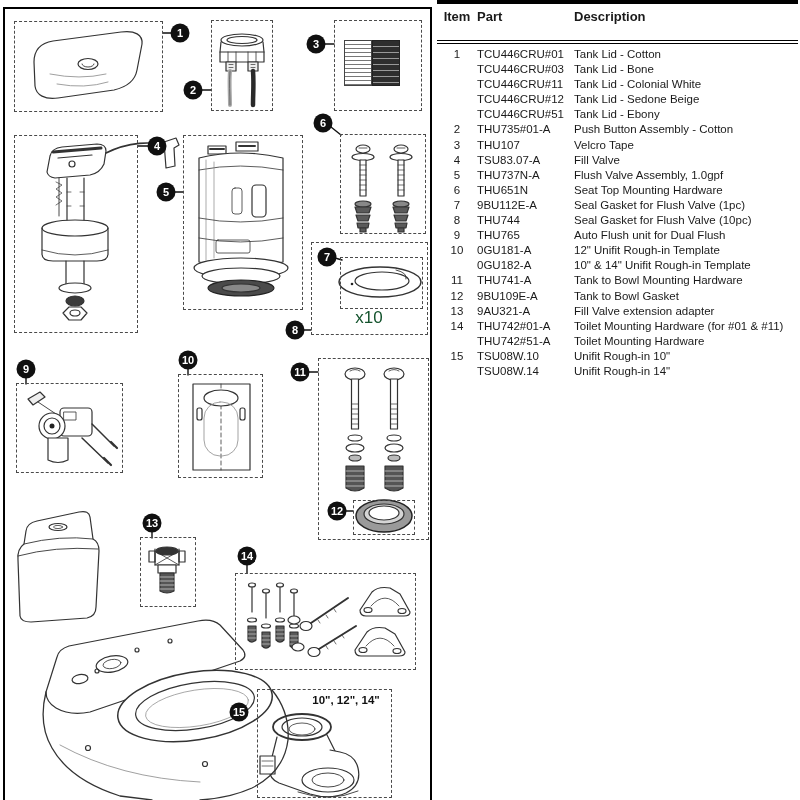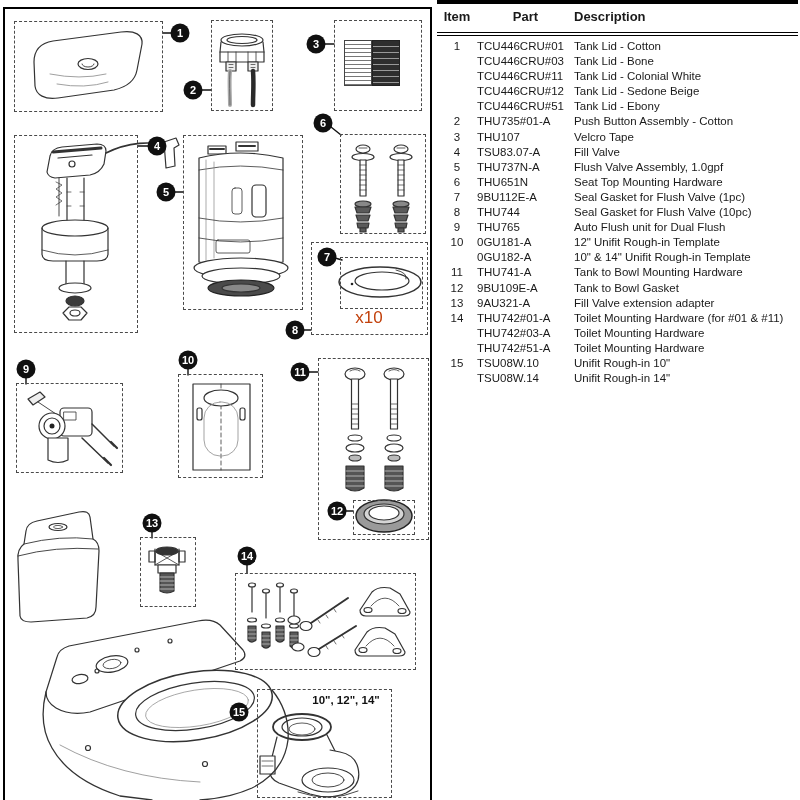--- a/index.html
+++ b/index.html
@@ -18,45 +18,45 @@
   }
   .callout {
     position:absolute; min-width:19px; height:19px; padding:0 2px;
     border-radius:50%; background:#101010; color:#fff;
     font-weight:bold; font-size:11px; line-height:19px; text-align:center;
     transform:translate(-50%,-50%); box-sizing:border-box;
   }
   .art { position:absolute; left:0; top:0; }
   .x10-label {
     position:absolute; left:345px; top:308px; width:48px; text-align:center;
-    font-size:17px; color:#c2410c;
+    font-size:17px; color:#14532d;
   }
   .sizes-label {
     position:absolute; left:298px; top:694px; width:96px; text-align:center;
     font-size:11.5px; font-weight:bold; color:#111;
   }
   .velcro-light {
     position:absolute; left:344px; top:40px; width:28px; height:46px;
     border:1px solid #444; box-sizing:border-box;
     background:repeating-linear-gradient(180deg,#fff 0 3px,#777 3px 4px);
   }
   .velcro-dark {
     position:absolute; left:372px; top:40px; width:28px; height:46px;
     border:1px solid #222; box-sizing:border-box;
     background:repeating-linear-gradient(180deg,#2e2e2e 0 5px,#999 5px 6px);
   }
   
   .table-wrap { position:absolute; left:437px; top:0; width:361px; }
   table { width:100%; border-collapse:collapse; table-layout:fixed; }
   thead th {
     font-size:13px; font-weight:bold; text-align:left;
-    padding:5px 0 8px 0; border-top:4px solid #000; border-bottom:4px double #000;
+    padding:5px 0 16px 0; border-top:4px solid #000; border-bottom:4px double #000;
   }
   th.item { width:40px; text-align:center; }
-  th.part { width:97px;text-align:center; }
+  th.part { width:97px; }
   tbody td {
     font-size:11.5px; line-height:15.1px; padding:0; vertical-align:top;
     white-space:nowrap; overflow:hidden;
   }
   td.item { text-align:center; }
   tbody tr:first-child td { padding-top:3px; }
 </style>
 </head>
 <body>
 
@@ -429,25 +429,20 @@
             <td class="part">9AU321-A</td>
             <td class="desc">Fill Valve extension adapter</td>
           </tr>
           <tr>
             <td class="item">14</td>
             <td class="part">THU742#01-A</td>
             <td class="desc">Toilet Mounting Hardware (for #01 &amp; #11)</td>
           </tr>
           <tr>
             <td class="item"></td>
-            <td class="part">THU742#03-A</td>
-            <td class="desc">Toilet Mounting Hardware</td>
-          </tr>
-          <tr>
-            <td class="item"></td>
             <td class="part">THU742#51-A</td>
             <td class="desc">Toilet Mounting Hardware</td>
           </tr>
           <tr>
             <td class="item">15</td>
             <td class="part">TSU08W.10</td>
             <td class="desc">Unifit Rough-in 10"</td>
           </tr>
           <tr>
             <td class="item"></td>

